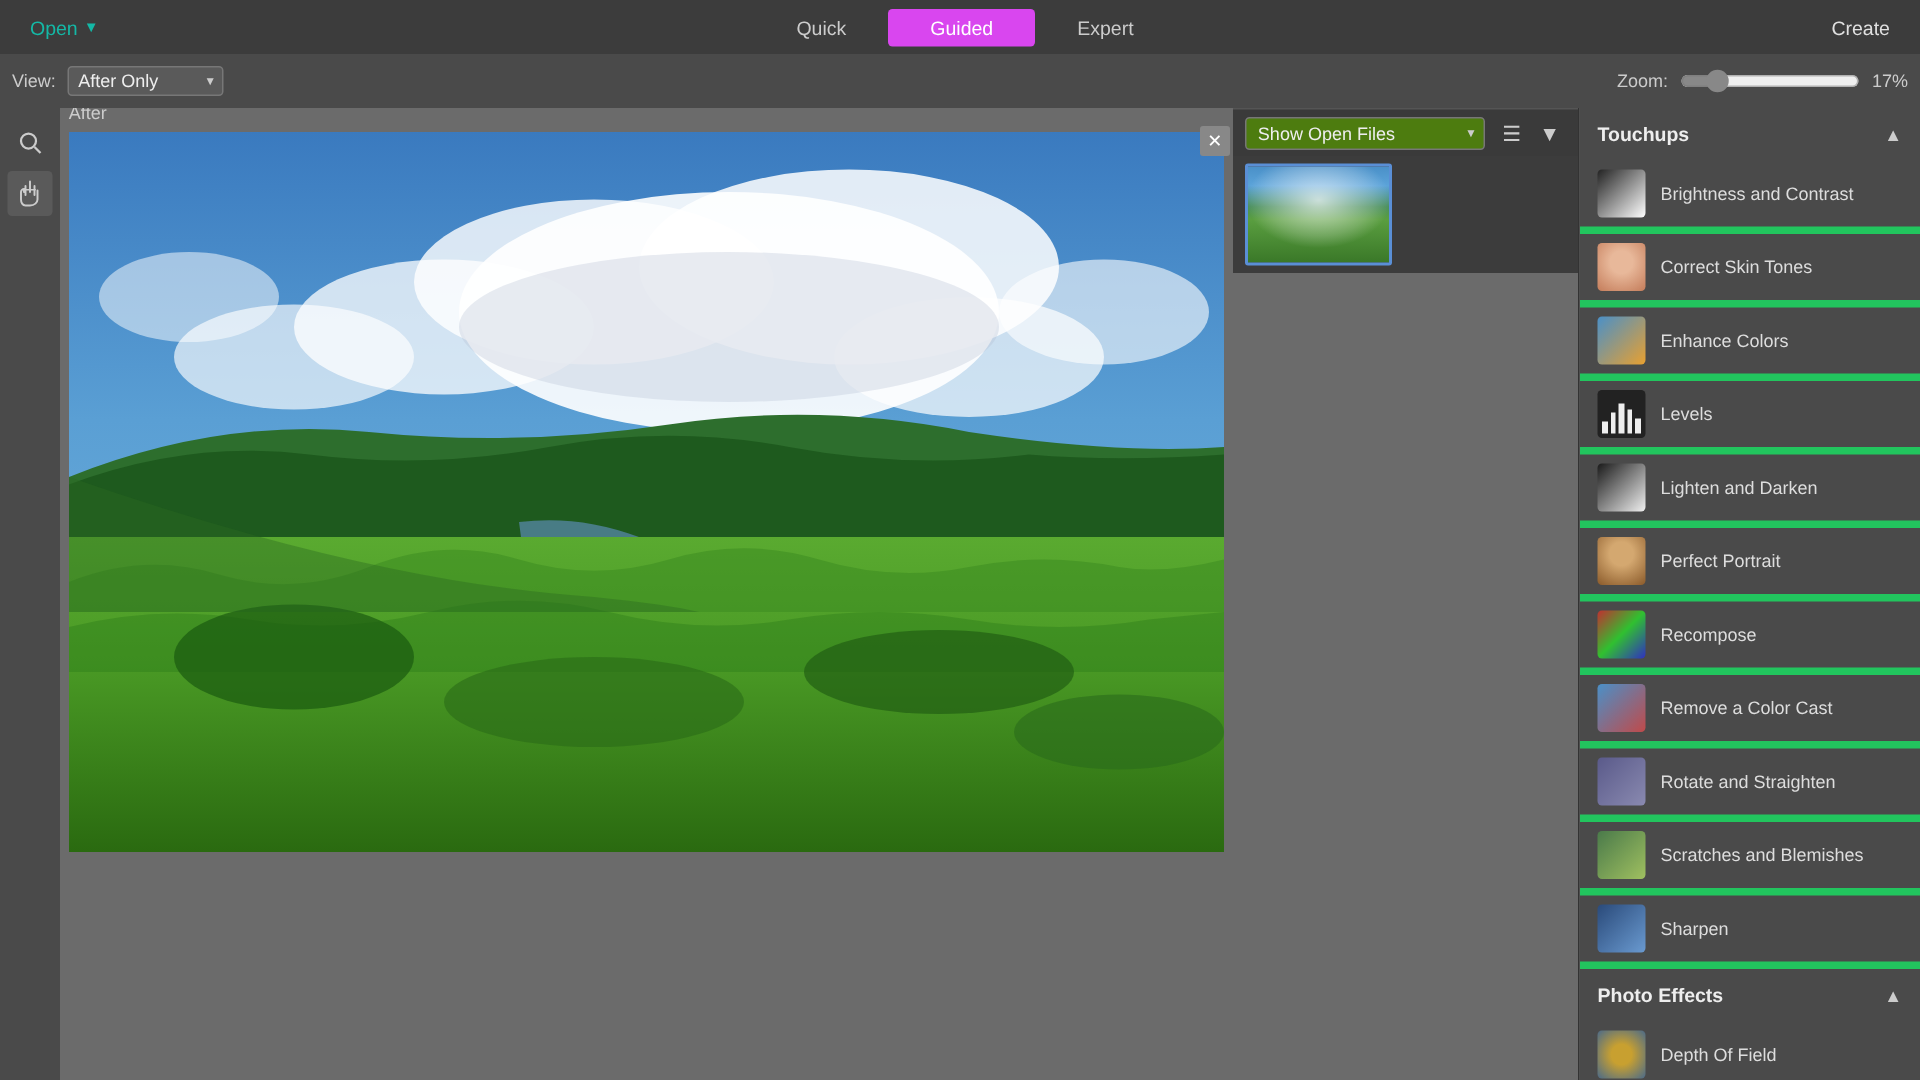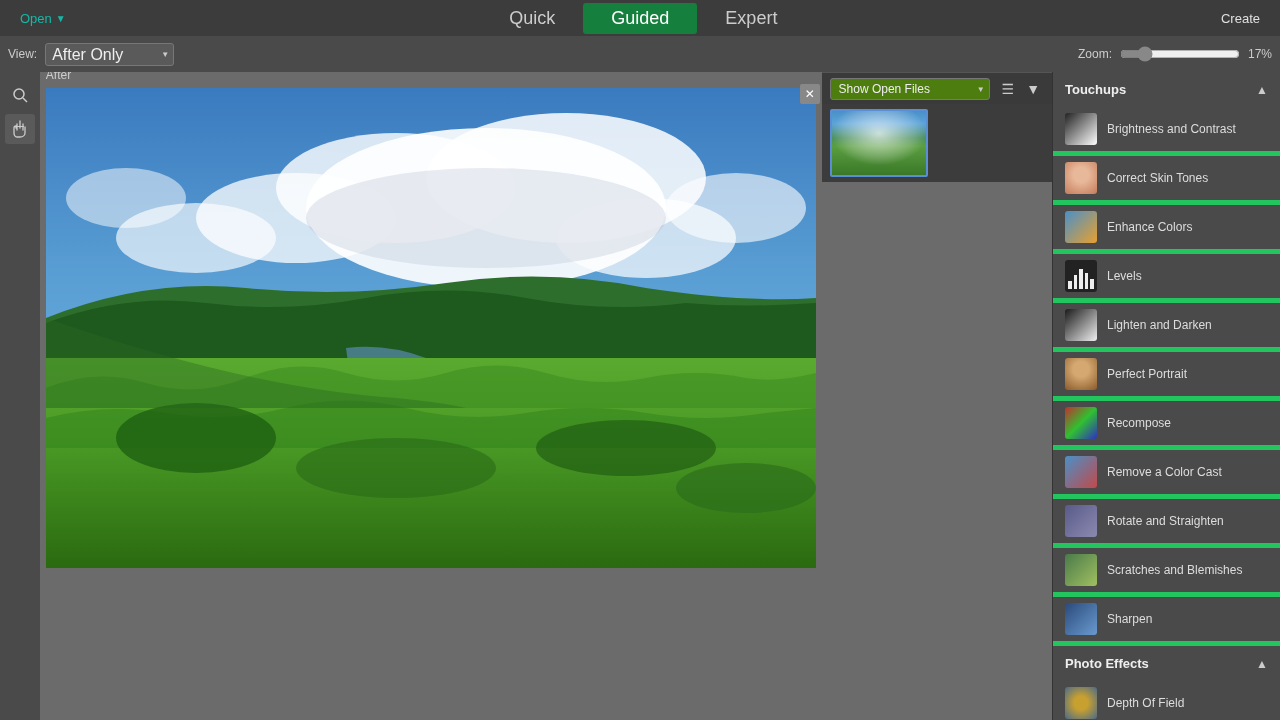--- a/index.html
+++ b/index.html
@@ -34,27 +34,27 @@
     }
     .open-chevron { font-size: 10px; }
     .tab-group {
       display: flex;
       align-items: center;
       gap: 0;
       margin: 0 auto;
     }
     .tab {
       padding: 5px 28px;
-      font-size: 18px;
+      font-size: 13px;
       color: #ccc;
       cursor: pointer;
       border-radius: 3px;
     }
     .tab.active {
-      background: #15803d;
+      background: #d946ef;
       color: #fff;
       border-radius: 3px;
     }
     #create-btn {
       color: #e0e0e0;
       font-size: 13px;
       cursor: pointer;
       padding: 4px 8px;
     }
 
@@ -71,21 +71,21 @@
     #view-label {
       color: #ccc;
       font-size: 12px;
     }
     #view-select {
       background: #5a5a5a;
       color: #eee;
       border: 1px solid #777;
       border-radius: 3px;
       padding: 2px 20px 2px 6px;
-      font-size: 16px;
+      font-size: 12px;
       cursor: pointer;
       appearance: none;
       -webkit-appearance: none;
       position: relative;
     }
     .select-wrapper {
       position: relative;
       display: inline-block;
     }
     .select-wrapper::after {

